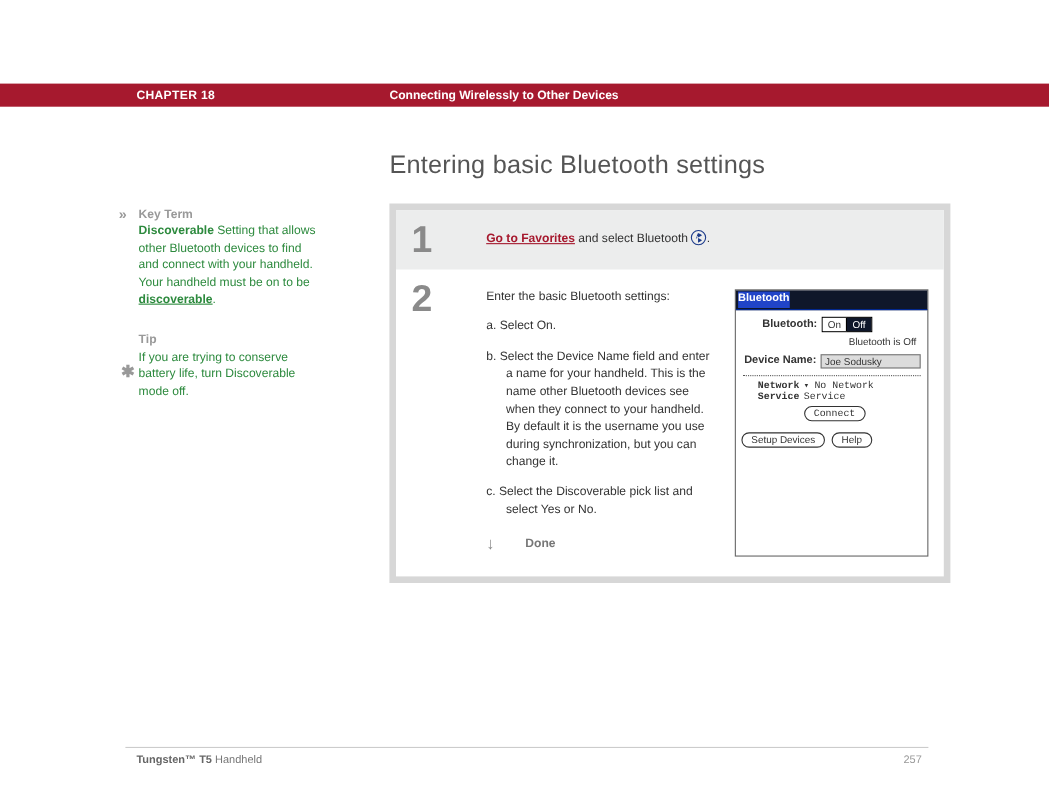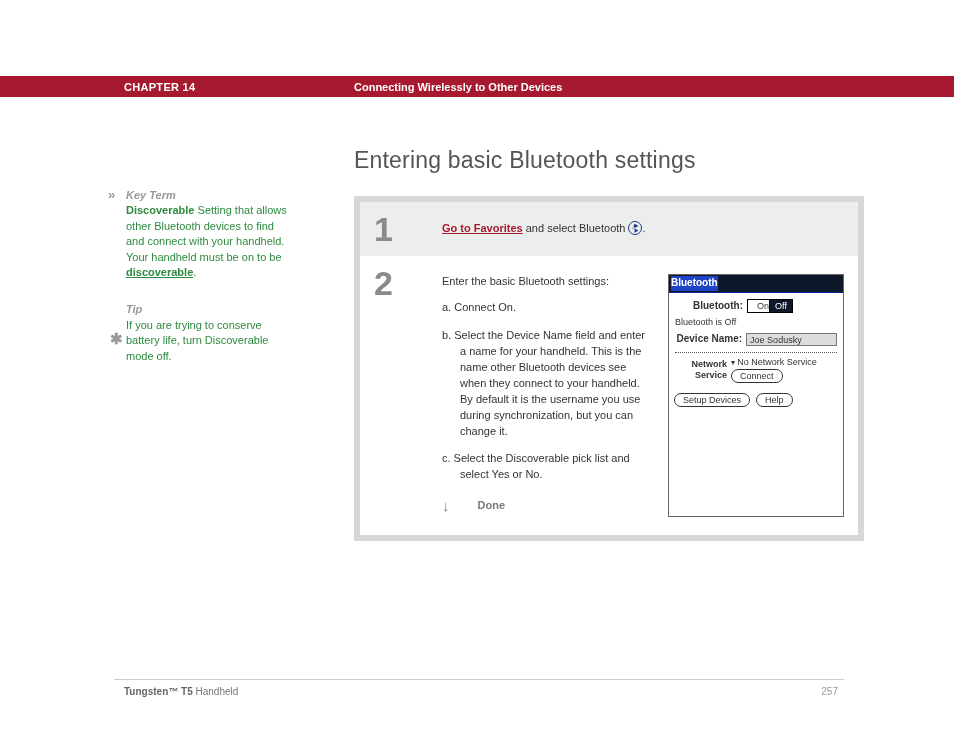--- a/index.html
+++ b/index.html
@@ -46,28 +46,28 @@
   }
   .sidebar .note-block { margin-bottom: 22px; }
   .sidebar .marker {
     position: absolute;
     left: -18px;
     color: #999;
     font-weight: bold;
     font-size: 13px;
   }
   .sidebar .marker.star { top: 140px; left:-16px; font-size:15px;}
-  .key-term-head { color: #999; font-weight: bold; font-style: italic; }
+  .key-term-head { color: #999; font-weight: bold; }
   .green { color: #2d8a3e; text-align: center; }
   .green-bold { color: #2d8a3e; font-weight: bold; }
   .green-link { color: #2d8a3e; font-weight: bold; text-decoration: underline; }
   .main {
     position: absolute;
     left: 354px;
-    top: 147px;
+    top: 136px;
     width: 510px;
   }
   .main h1 {
     font-size: 23px;
     font-weight: normal;
     color: #555;
     margin-bottom: 22px;
     letter-spacing: 0.2px;
   }
   .steps-box {
@@ -123,29 +123,29 @@
     background:#0f172a; color:#fff; font-weight:bold;
     padding:1px 2px; font-size:10px; border-bottom:1px solid #002a9a;
     display:flex;
   }
   .palm-title span{background:#2044c8;}
   .palm-body{ padding:6px 6px 6px 6px;}
   .palm-row{ display:flex; align-items:center; margin-bottom:3px;}
   .palm-label{ font-weight:bold; width:72px; text-align:right; padding-right:4px; font-size:10px;}
   .toggle{ display:flex; border:1px solid #000; height:14px;}
   .toggle .opt{ width:22px; text-align:center; line-height:12px; font-size:9px;}
-  .toggle .on{ background:#fff; border-right:1px solid #000;text-align:right;}
+  .toggle .on{ background:#fff; border-right:1px solid #000;}
   .toggle .off{ background:#0f172a; color:#fff;}
-  .palm-status{ font-size:9px; text-align:left; padding-right:4px; margin-bottom:3px;}
+  .palm-status{ font-size:9px; text-align:right; padding-right:4px; margin-bottom:3px;}
   .palm-input{
     background:#dcdcdc; border:1px solid #777; height:13px; width:92px;
     font-size:9px; line-height:12px; padding:0 3px; display:inline-block;
   }
   .palm-divider{border:none; border-top:1px dotted #555; margin:5px 0 4px 0;}
-  .palm-net-row{display:flex; align-items:center; font-size:9px; line-height:1.2;}
+  .palm-net-row{display:flex; align-items:flex-start; font-size:9px; line-height:1.2;font-family:Liberation Mono, monospace;}
   .palm-net-left{width:56px; text-align:right; padding-right:4px; font-weight:bold;}
   .palm-dd{font-size:9px;}
   .palm-dd:before{content:"▾ "; font-size:8px;}
   .palm-btn{
     display:inline-block; border:1px solid #333; border-radius:8px;
     padding:0 8px; font-size:9px; line-height:12px; background:#fff;
     margin-right:2px;
   }
   .palm-bottom{padding:4px 5px 5px 5px; display:flex; gap:4px;}
 
@@ -158,21 +158,21 @@
   }
   .footer-left b{color:#666; font-weight:bold;}
   .footer-right{
     position:absolute; right:116px; top:686px; font-size:10px; color:#999;
   }
 </style>
 </head>
 <body>
 
 <div class="red-bar">
-  <div class="chapter">CHAPTER 14</div>
+  <div class="chapter">CHAPTER 18</div>
   <div class="chapter-title">Connecting Wirelessly to Other Devices</div>
 </div>
 
 <div class="sidebar">
   <span class="marker" style="top:-2px;">»</span>
   <div class="note-block">
     <span class="key-term-head">Key Term</span><br>
     <span class="green-bold">Discoverable</span><span class="green">   Setting that allows other Bluetooth devices to find and connect with your handheld. Your handheld must be on to be </span><a class="green-link">discoverable</a><span class="green">.</span>
   </div>
   <span class="marker star">✱</span>
@@ -194,21 +194,21 @@
         </div>
       </div>
     </div>
 
     <div class="step-row">
       <div class="step-num">2</div>
       <div class="step-body">
         <div class="step-text">
           <div>Enter the basic Bluetooth settings:</div>
           <div class="sub-list">
-            <p>a.   Connect On.</p>
+            <p>a.   Select On.</p>
             <p>b.   Select the Device Name field and enter a name for your handheld. This is the name other Bluetooth devices see when they connect to your handheld. By default it is the username you use during synchronization, but you can change it.</p>
             <p>c.   Select the Discoverable pick list and select Yes or No.</p>
           </div>
           <div class="done-row">
             <span class="done-arrow">↓</span>
             <span class="done-txt">Done</span>
           </div>
         </div>
 
         <div class="palm">

